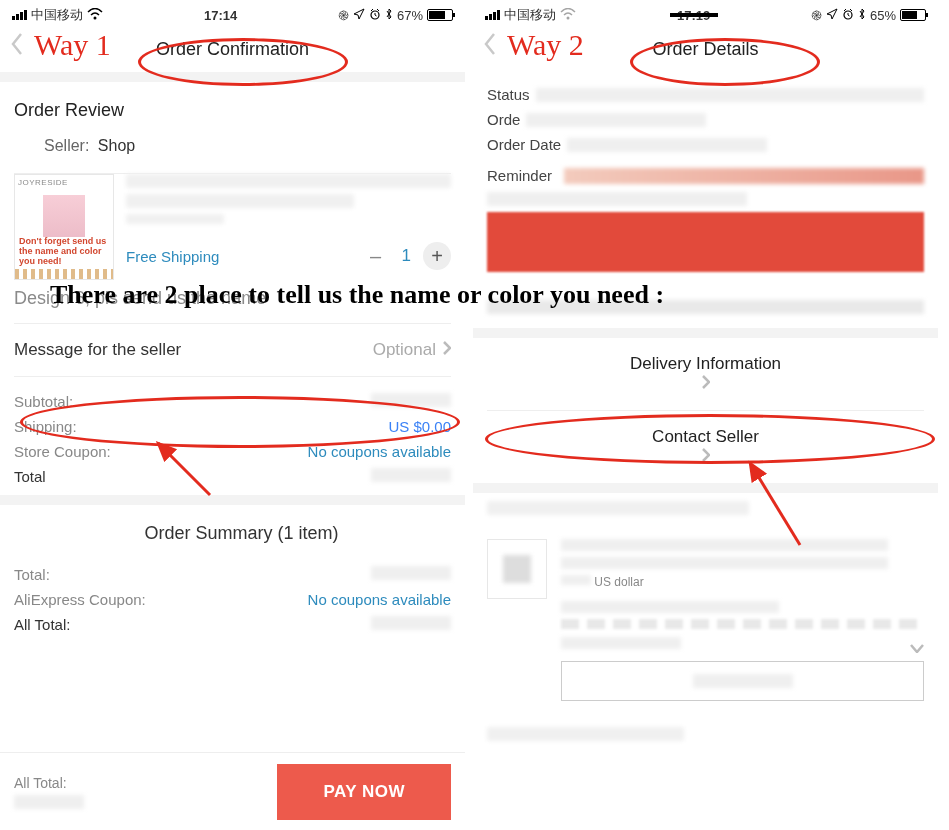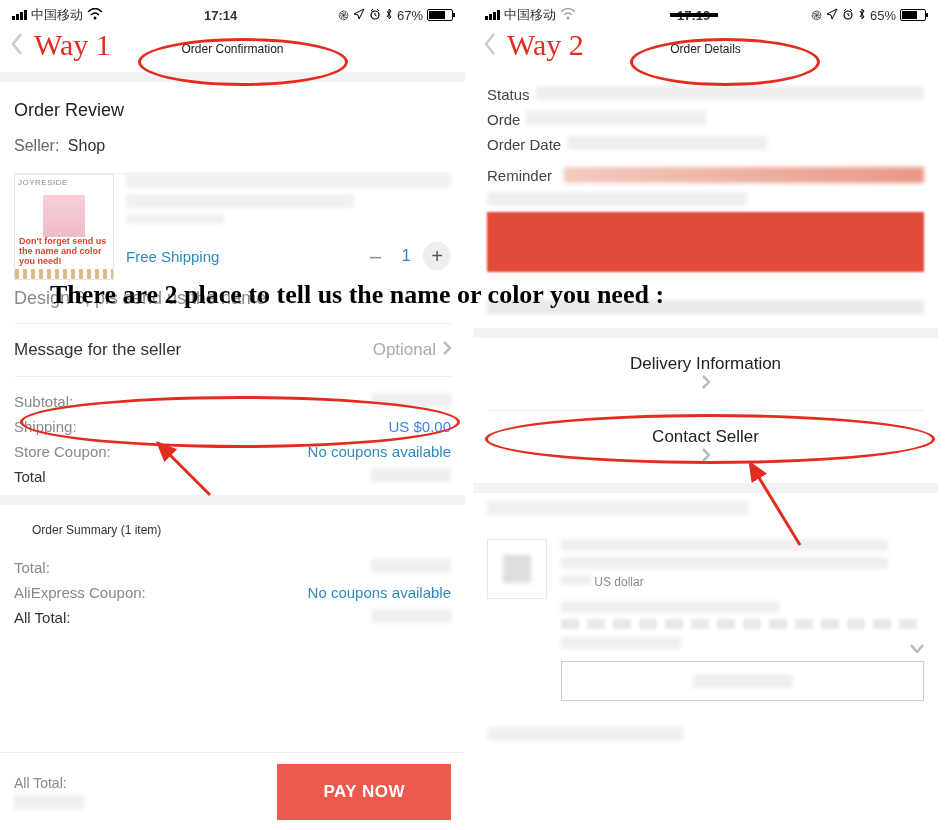--- a/index.html
+++ b/index.html
@@ -14,26 +14,26 @@
   .sig span { width: 3px; background: #000; display: inline-block; }
   .sig .b1 { height: 4px; } .sig .b2 { height: 6px; } .sig .b3 { height: 8px; } .sig .b4 { height: 10px; }
   .sb-batt { display: inline-block; width: 26px; height: 12px; border: 1px solid #000; border-radius: 2px; position: relative; }
   .sb-batt::after { content: ""; position: absolute; right: -3px; top: 3px; width: 2px; height: 4px; background: #000; }
   .sb-batt-fill { position: absolute; left: 1px; top: 1px; bottom: 1px; width: 65%; background: #000; }
   .wifi-dim { opacity: .35; }
 
   .navbar { position: relative; display: flex; align-items: center; justify-content: center; height: 46px; }
   .back { position: absolute; left: 10px; top: 6px; color: #aaa; font-size: 24px; }
   .back svg { width: 14px; height: 24px; stroke: #c9c9c9; stroke-width: 2.5; fill: none; }
-  .nav-title { font-size: 12px; font-weight: 500; color: #222; }
+  .nav-title { font-size: 18px; font-weight: 500; color: #222; }
   .way-label { position: absolute; left: 34px; top: 2px; font-size: 30px; font-weight: 400; color: #e32b1e; font-family: Georgia, "Times New Roman", serif; }
   .section-divider { height: 10px; background: #f3f3f3; }
   .thin-divider { height: 1px; background: #eee; margin: 0 14px; }
   .h-review { font-size: 18px; color: #222; padding: 18px 14px 6px 14px; }
-  .seller { padding: 10px 14px 18px 14px; font-size: 16px; color: #333; }
+  .seller { padding: 10px 14px 18px 14px; font-size: 16px; color: #333; margin-left: 30px; }
   .seller .lab { color: #666; margin-right: 4px; }
 
   .product-row { display: flex; gap: 12px; padding: 0 14px 8px 14px; align-items: flex-start; }
   .thumb { width: 100px; height: 106px; position: relative; border: 1px solid #e7e7e7; background: #fff; overflow: hidden; }
   .thumb .brand { position: absolute; top: 3px; left: 3px; font-size: 8px; color: #8a8a8a; letter-spacing: .5px; }
   .thumb .art { position: absolute; top: 20px; left: 28px; width: 42px; height: 42px; background: linear-gradient(#f4b9c6,#e5a0b1); transform: rotate(0deg); opacity: .7; }
   .thumb .note { position: absolute; bottom: 12px; left: 4px; right: 4px; font-size: 9px; line-height: 1.1; color: #d2472f; font-weight: 600; }
   .thumb .stripe { position: absolute; bottom: 0; left: 0; right: 0; height: 10px; background: repeating-linear-gradient(90deg,#e0bb8a,#e0bb8a 4px,#fff 4px,#fff 8px); }
   .prod-info { flex: 1; }
   .blurline { height: 14px; background: #f0f0f0; border-radius: 2px; margin-bottom: 6px; filter: blur(2px); }
@@ -51,30 +51,30 @@
   .opt { color: #aaa; display: flex; align-items: center; gap: 6px; }
   .chev svg { width: 9px; height: 14px; stroke: #bbb; stroke-width: 2.5; fill: none; }
 
   .totals { padding: 12px 14px 6px 14px; }
   .trow { display: flex; justify-content: space-between; font-size: 15px; padding: 4px 0; color: #888; }
   .trow .v-blue { color: #2d8bbd; }
   .trow .v-dark { color: #3b82f6; }
   .trow .blur-r { width: 80px; height: 14px; background: #efefef; filter: blur(2px); }
   .trow.all { color: #333; }
 
-  .summary-h { font-size: 12px; padding: 18px 14px 6px 32px; }
+  .summary-h { font-size: 18px; padding: 18px 14px 6px 32px; text-align: center; }
 
   .paybar { position: absolute; left: 0; bottom: 0; right: 0; height: 78px; border-top: 1px solid #eee; display: flex; align-items: center; justify-content: space-between; padding: 10px 14px; background: #fff; }
   .paybar .alltot { font-size: 14px; color: #888; }
   .paybar .blur-r { width: 70px; height: 14px; background: #efefef; filter: blur(2px); margin-top: 4px; }
   .paybtn { background: #ed5a4c; color: #fff; font-size: 17px; font-weight: 600; padding: 18px 46px; letter-spacing: .5px; }
 
   
   .od-block { padding: 6px 14px 12px 14px; font-size: 15px; }
-  .od-line { display: flex; margin: 8px 0; color: #666; }
+  .od-line { display: flex; align-items: center; margin: 8px 0; color: #666; }
   .od-line .lab { color: #444; margin-right: 6px; }
   .blur-h { height: 14px; flex: 1; background: #efefef; filter: blur(2px); }
   .reminder-bar { height: 16px; background: linear-gradient(90deg,#f3cbbd,#e99788); margin-left: 6px; flex: 1; filter: blur(2px); }
   .redblock { background: #e24a3b; height: 60px; margin-top: 6px; filter: blur(1px); }
   .greybar { height: 14px; background: #e9e9e9; margin: 16px 14px 0 14px; filter: blur(2px); }
   .list-row { display: flex; justify-content: space-between; align-items: center; padding: 16px 14px; font-size: 17px; color: #222; flex-direction: column; }
 
   .prod2 { display: flex; gap: 14px; padding: 18px 14px 0 14px; }
   .thumb2 { width: 60px; height: 60px; border: 1px solid #e7e7e7; display: flex; align-items: center; justify-content: center; }
   .thumb2 .inner { width: 28px; height: 28px; background: #ddd; filter: blur(2px); }

